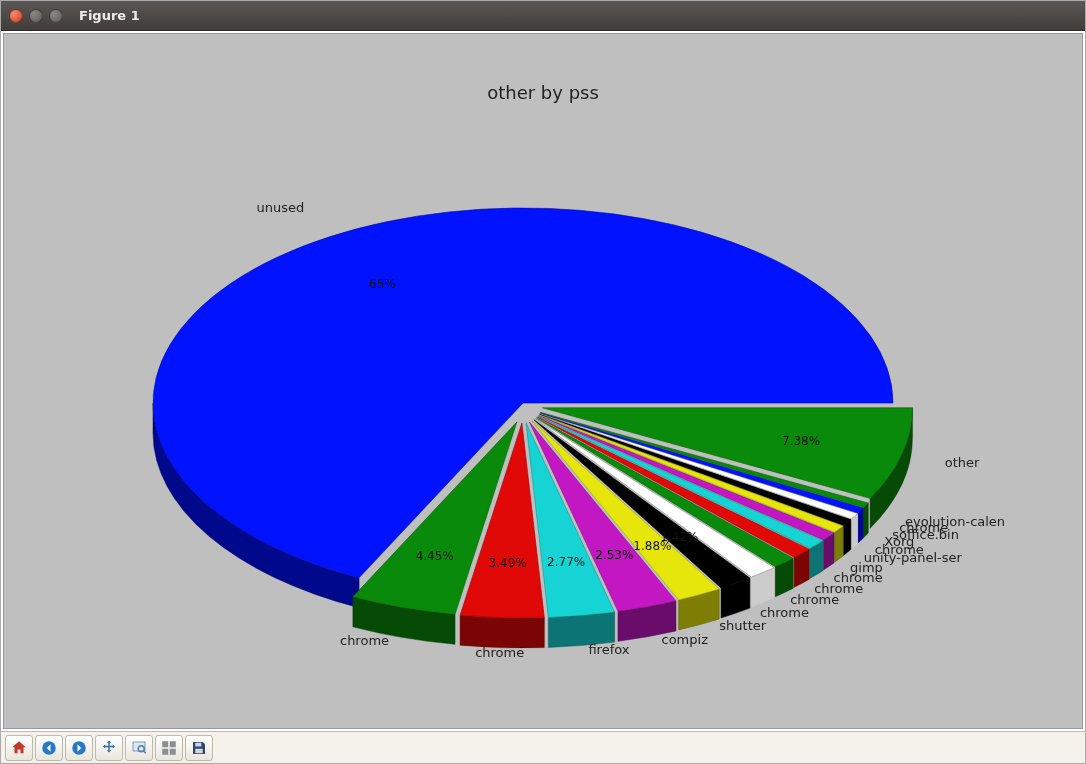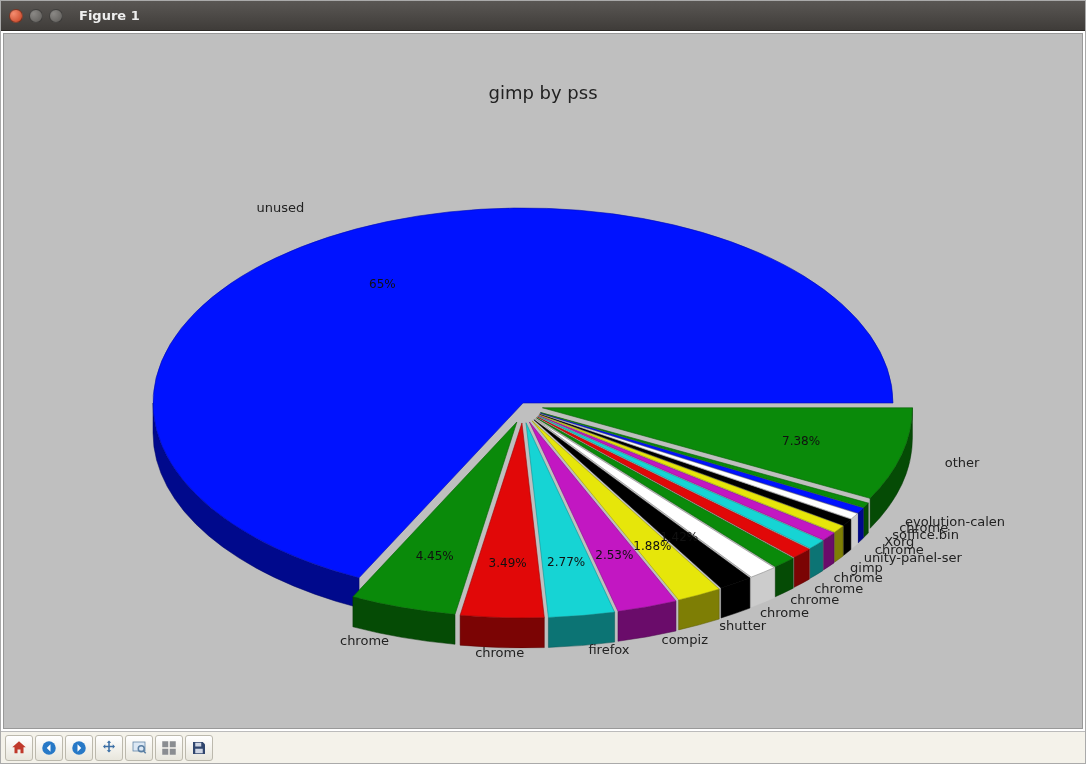--- a/index.html
+++ b/index.html
@@ -96,21 +96,21 @@
 <div class="window">
 
   <div class="titlebar">
     <span class="win-btn win-close"></span>
     <span class="win-btn win-min"></span>
     <span class="win-btn win-max"></span>
     <span class="title">Figure 1</span>
   </div>
 
   <div class="figure-area">
-    <div class="chart-title">gimp by pss</div>
+    <div class="chart-title">other by pss</div>
     <svg class="pie" id="pie-svg" width="960" height="640" viewBox="0 0 960 640">
         <path d="M 90 300 A 370 195 0 0 0 296.05919778729736 474.81369177682416 L 296.05919778729736 504.81369177682416 A 370 195 0 0 1 90 330 Z" fill="#00098c" stroke="#000766" stroke-width="0.5"></path>
         <path d="M 807.1077431739999 395.33388549225765 A 370 195 0 0 0 849.4197996417456 304.7824033575659 L 849.4197996417456 334.7824033575659 A 370 195 0 0 1 807.1077431739999 425.33388549225765 Z" fill="#054b05" stroke="#043704" stroke-width="0.5"></path>
         <path d="M 800.6688303312039 404.5586354969731 A 370 195 0 0 0 805.2777463795908 400.0698242062834 L 805.2777463795908 430.0698242062834 A 370 195 0 0 1 800.6688303312039 434.5586354969731 Z" fill="#054b05" stroke="#043704" stroke-width="0.5"></path>
         <path d="M 794.9479280363464 410.0160071261686 A 370 195 0 0 0 800.3973539404008 405.0440711490685 L 800.3973539404008 435.0440711490685 A 370 195 0 0 1 794.9479280363464 440.0160071261686 Z" fill="#00098c" stroke="#000766" stroke-width="0.5"></path>
         <path d="M 788.2509790060254 415.97186862552695 A 370 195 0 0 0 794.6286736896976 410.54938022245875 L 794.6286736896976 440.54938022245875 A 370 195 0 0 1 788.2509790060254 445.97186862552695 Z" fill="#cccccc" stroke="#cccccc" stroke-width="0.5"></path>
         <path d="M 780.479039058891 422.38369244830034 A 370 195 0 0 0 787.8790266437198 416.5495227475931 L 787.8790266437198 446.5495227475931 A 370 195 0 0 1 780.479039058891 452.38369244830034 Z" fill="#000000" stroke="#000000" stroke-width="0.5"></path>
         <path d="M 771.527978795399 429.2012250126379 A 370 195 0 0 0 780.049165900976 423.0012872144846 L 780.049165900976 453.0012872144846 A 370 195 0 0 1 771.527978795399 459.2012250126379 Z" fill="#7e7e05" stroke="#5c5c04" stroke-width="0.5"></path>
         <path d="M 760.498727933179 436.8831069006497 A 370 195 0 0 0 771.0144597334322 429.8793325799795 L 771.0144597334322 459.8793325799795 A 370 195 0 0 1 760.498727933179 466.8831069006497 Z" fill="#6a0c6a" stroke="#4d094d" stroke-width="0.5"></path>
         <path d="M 747.1227795752118 445.32131818655506 A 370 195 0 0 0 759.8710160720716 437.6375679975228 L 759.8710160720716 467.6375679975228 A 370 195 0 0 1 747.1227795752118 475.32131818655506 Z" fill="#0c7474" stroke="#085454" stroke-width="0.5"></path>

